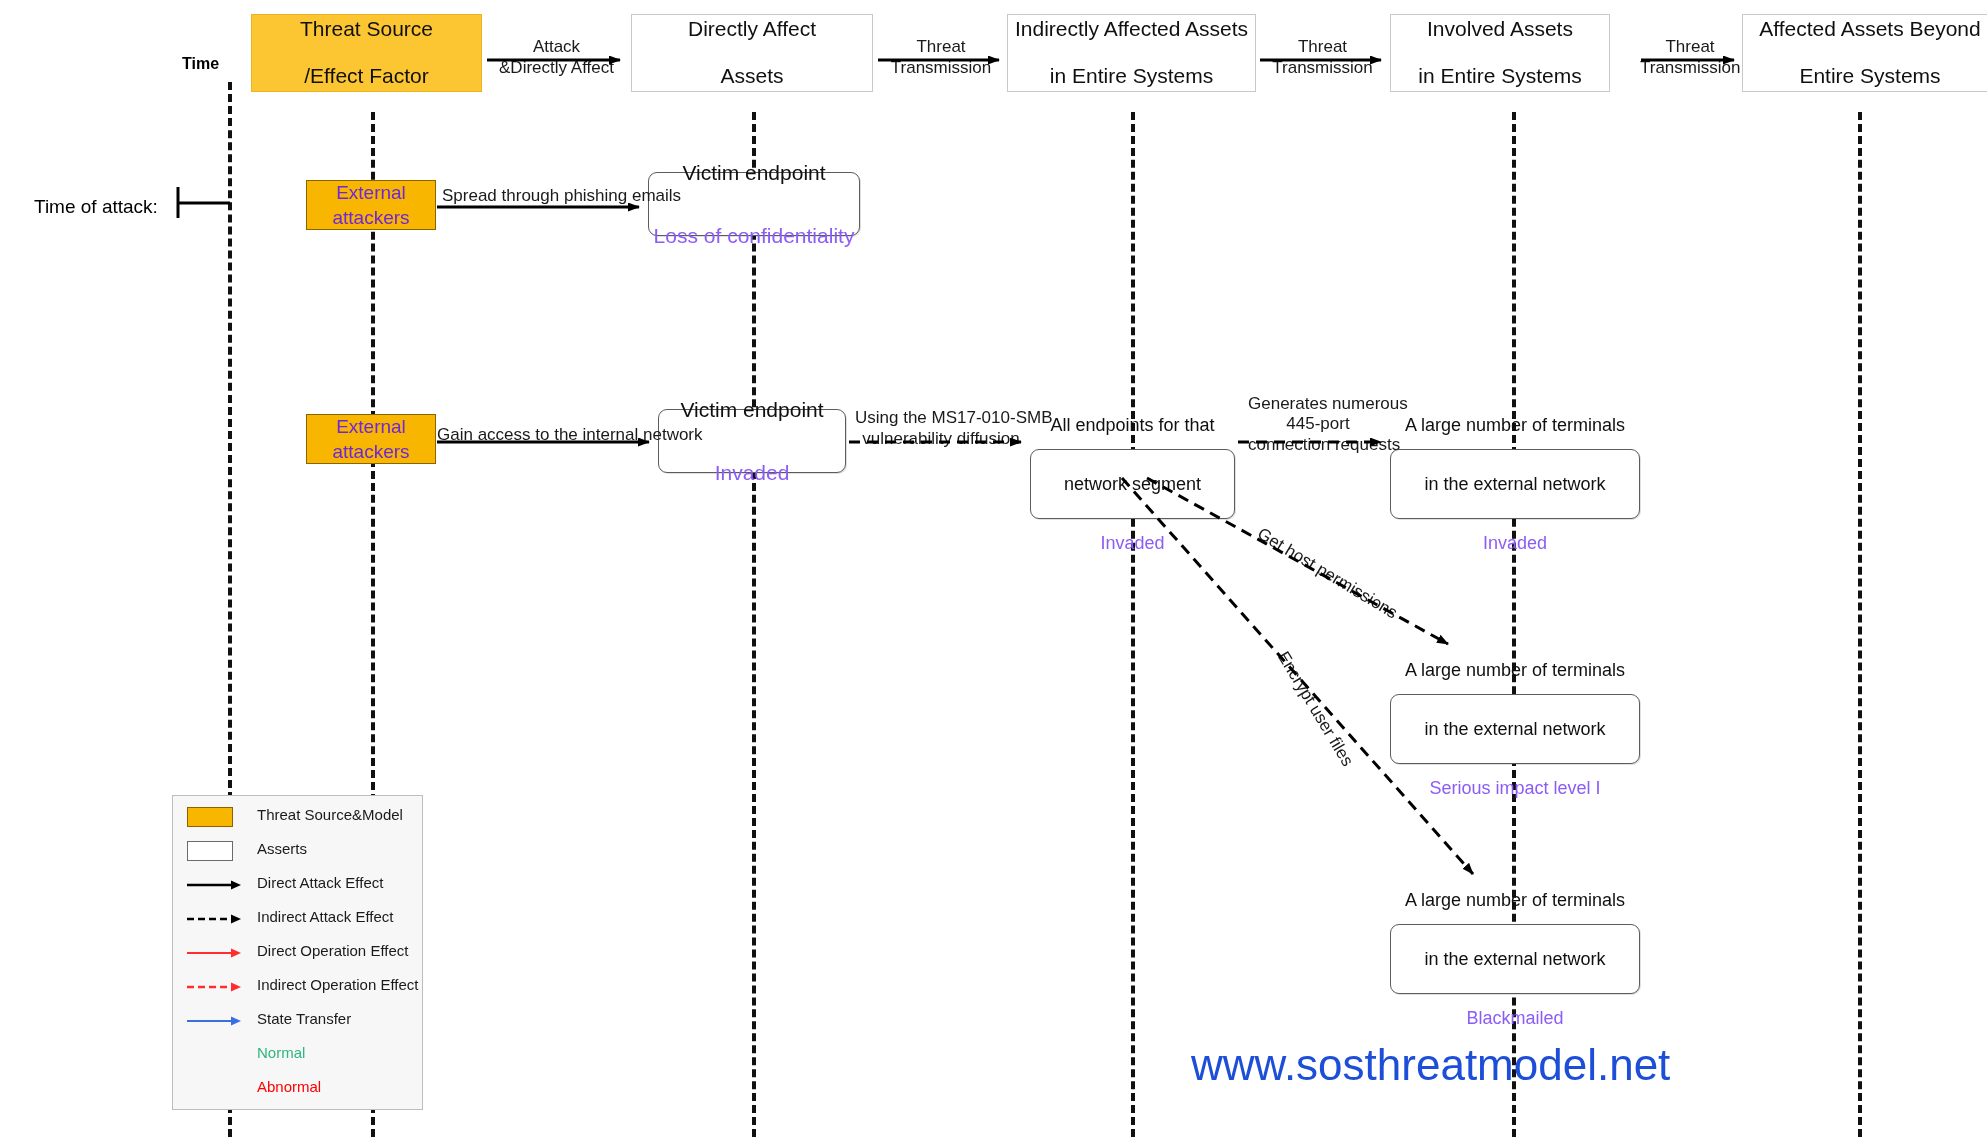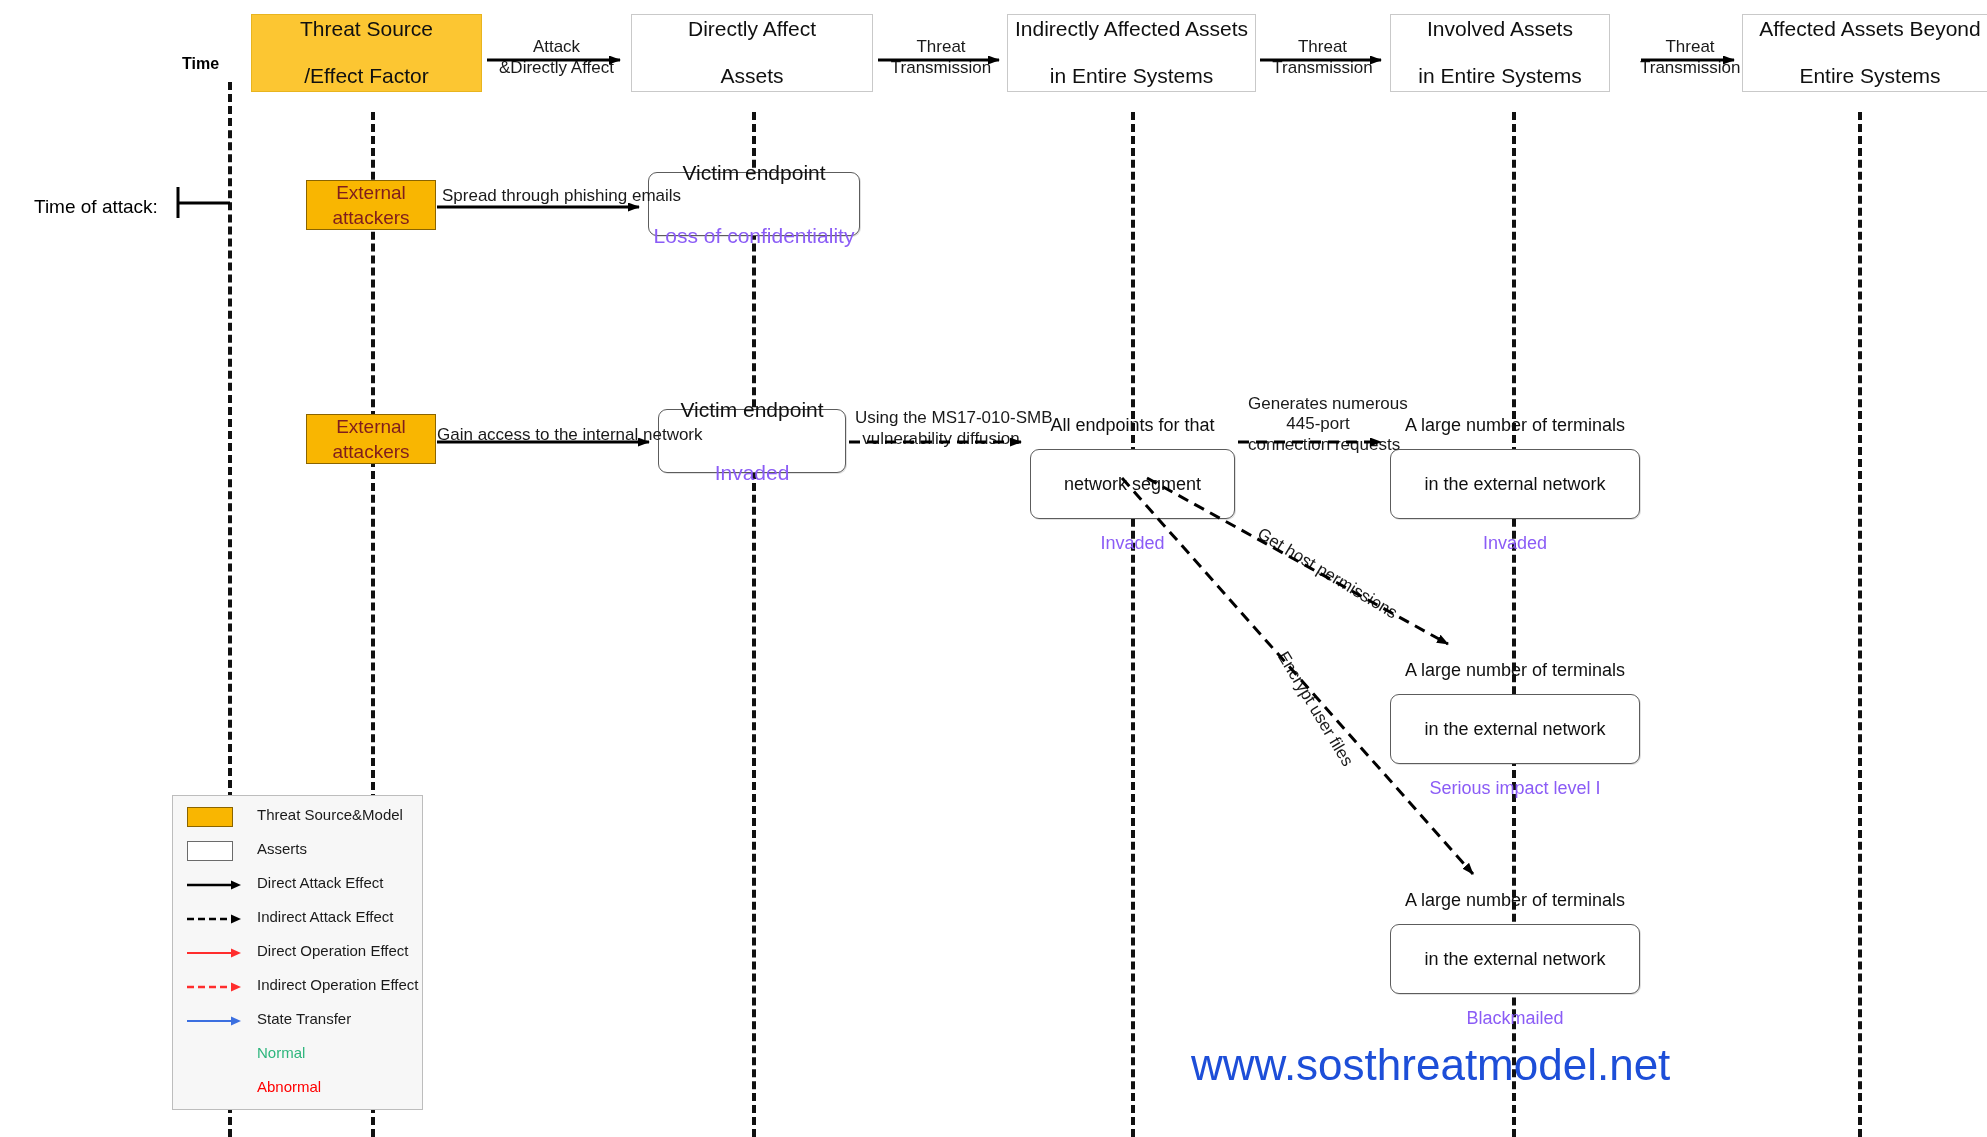--- a/index.html
+++ b/index.html
@@ -67,21 +67,21 @@
     box-sizing: border-box;
     background: #f9b601;
     border: 1px solid #8a6400;
     display: flex;
     flex-direction: column;
     align-items: center;
     justify-content: center;
     text-align: center;
     font-size: 19px;
     line-height: 1.32;
-    color: #7f1d1d;
+    color: #6d28d9;
   }
 
   
   .asset-node {
     position: absolute;
     box-sizing: border-box;
     background: #ffffff;
     border: 1.6px solid #5c5c5c;
     border-radius: 9px;
     display: flex;

